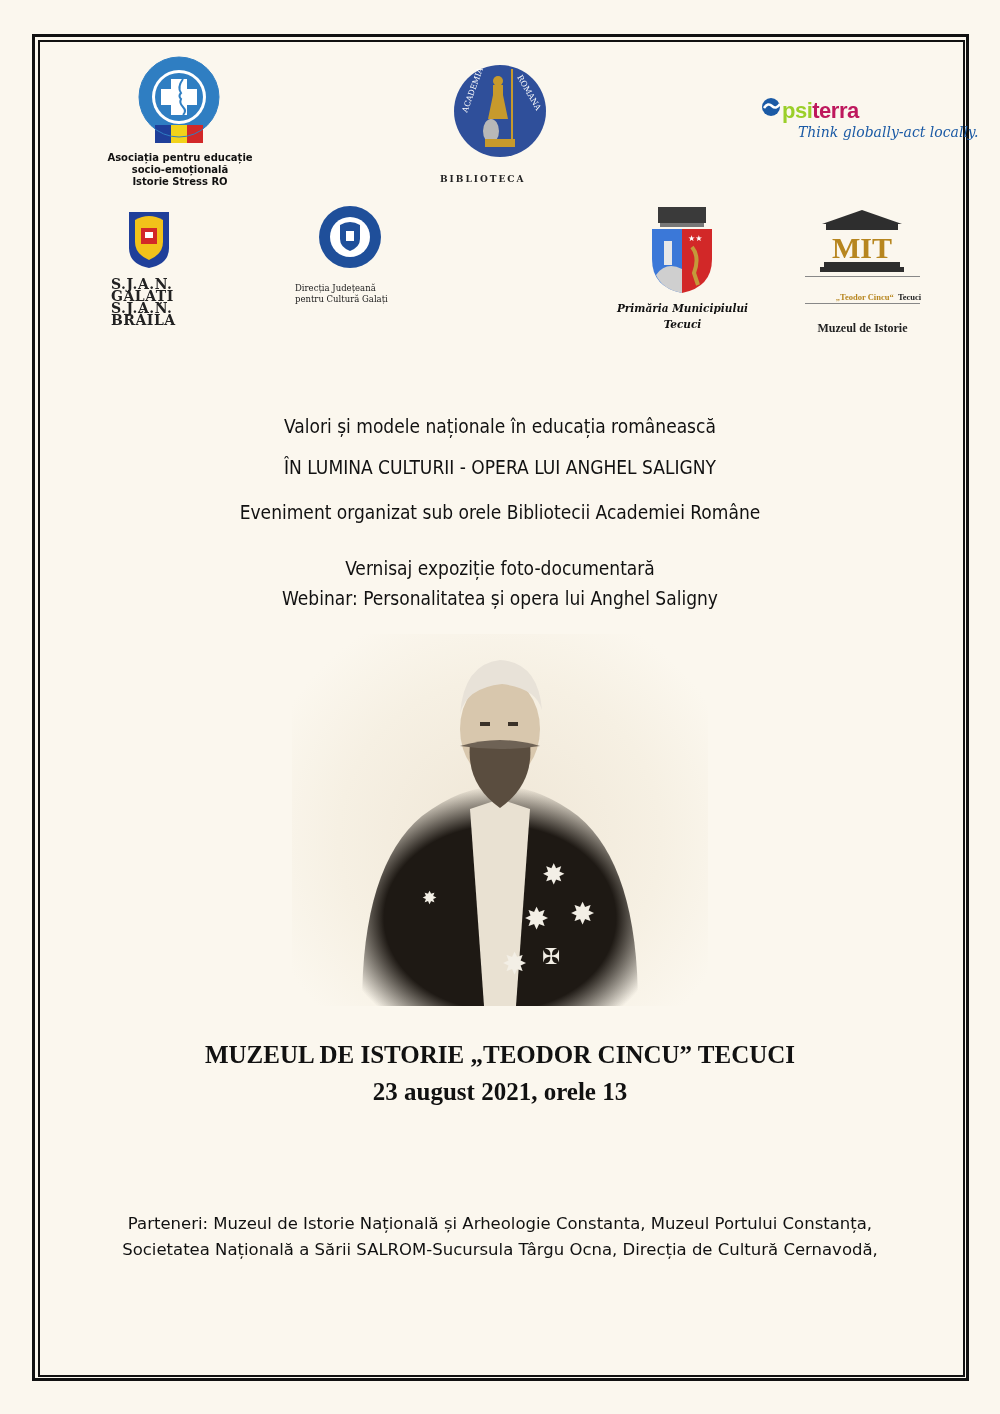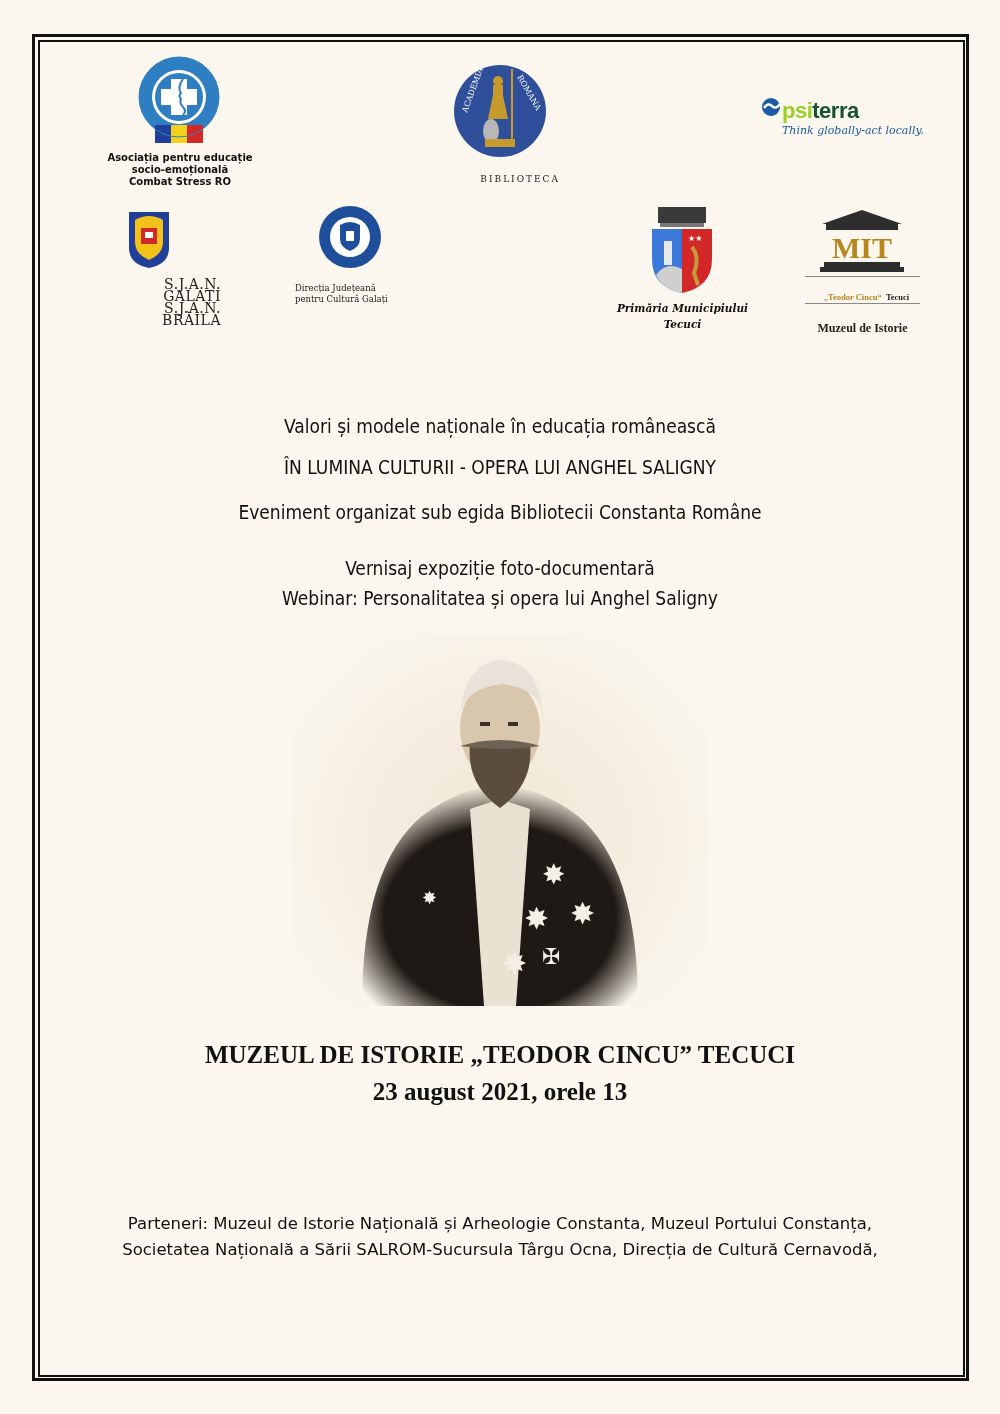--- a/index.html
+++ b/index.html
@@ -1,21 +1,21 @@
 <!DOCTYPE html>
 <html><head>
 <meta charset="utf-8">
 <style>
   html, body { margin:0; padding:0; }
   body { width:1000px; height:1414px; background:#fbf7ee; position:relative; overflow:hidden; font-family:"DejaVu Sans", sans-serif; color:#111; }
   .frame-outer { position:absolute; left:32px; top:34px; width:931px; height:1341px; border:3px solid #111; }
   .frame-inner { position:absolute; left:38px; top:40px; width:923px; height:1333px; border:2px solid #111; }
   .abs { position:absolute; }
   .cap-sans { font-family:"DejaVu Sans", sans-serif; font-size:10px; line-height:12px; text-align:center; color:#111; font-weight:bold; }
-  .cap-serif { font-family:"DejaVu Serif", serif; font-size:10px; line-height:12px; text-align:right; color:#222; letter-spacing:0.5px; }
+  .cap-serif { font-family:"DejaVu Serif", serif; font-size:10px; line-height:12px; text-align:left; color:#222; letter-spacing:0.5px;font-weight:bold; }
   .cap-serif-s { font-family:"DejaVu Serif", serif; font-size:8.5px; line-height:11px; color:#222; }
   .title-block { position:absolute; left:0; width:1000px; text-align:center; font-family:"DejaVu Sans", sans-serif; font-size:19px; line-height:28px; color:#111; font-stretch:condensed; }
   .big-serif { position:absolute; left:0; width:1000px; text-align:center; font-family:Liberation Serif, serif; font-weight:bold; color:#111; }
   .partners { position:absolute; left:60px; width:880px; text-align:center; font-family:"DejaVu Sans", sans-serif; font-size:16.5px; line-height:26px; color:#111; }
 </style>
 </head>
 <body>
 
 <div class="frame-outer"></div>
 <div class="frame-inner"></div>
@@ -29,21 +29,21 @@
     <rect x="28" y="34" width="36" height="16" fill="#fff"></rect>
     <path d="M50 24 q-6 8 -2 14 q-3 3 0 6 q-2 4 2 8 q4 4 0 8" stroke="#2f7ec2" stroke-width="2" fill="none"></path>
     <rect x="22" y="70" width="16" height="18" fill="#1f3f9a"></rect>
     <rect x="38" y="70" width="16" height="18" fill="#f2d21a"></rect>
     <rect x="54" y="70" width="16" height="18" fill="#d22828"></rect>
     <circle cx="46" cy="42" r="40" fill="none" stroke="#2f7ec2" stroke-width="1"></circle>
   </svg>
   <div class="abs cap-sans" style="left:0;top:97px;width:170px;">
     <div>Asociația pentru educație</div>
     <div>socio-emoțională</div>
-    <div>Combat Stress RO</div>
+    <div>Istorie Stress RO</div>
   </div>
 </div>
 
 <div class="abs" style="left:440px;top:55px;width:120px;height:130px;">
   <svg class="abs" style="left:13px;top:0;" width="94" height="112" viewBox="0 0 94 112">
     <circle cx="47" cy="56" r="46" fill="#2f4f9a"></circle>
     <path d="M40 30 h10 v10 l5 24 h-20 l5 -24z" fill="#c79a2c"></path>
     <circle cx="45" cy="26" r="5" fill="#c79a2c"></circle>
     <rect x="58" y="14" width="2" height="70" fill="#c79a2c"></rect>
     <ellipse cx="38" cy="76" rx="8" ry="12" fill="#b8b8b8"></ellipse>
@@ -53,23 +53,23 @@
   </svg>
   <div class="abs cap-serif" style="left:0;top:118px;width:120px;letter-spacing:2px;font-size:9px;">BIBLIOTECA</div>
 </div>
 
 <div class="abs" style="left:760px;top:92px;width:175px;height:50px;">
   <svg class="abs" style="left:0;top:4px;" width="22" height="22" viewBox="0 0 22 22">
     <circle cx="11" cy="11" r="9" fill="#1b5aa5"></circle>
     <path d="M4 12 q4 -6 8 -2 q4 4 8 -2" stroke="#fff" stroke-width="2.5" fill="none"></path>
   </svg>
   <div class="abs" style="left:22px;top:8px;font-family:'Liberation Sans',sans-serif;font-weight:bold;font-size:22px;line-height:22px;letter-spacing:-0.5px;">
-    <span style="color:#9bcf2a">psi</span><span style="color:#14532d">terra</span>
+    <span style="color:#9bcf2a">psi</span><span style="color:#be185d">terra</span>
   </div>
-  <div class="abs" style="left:22px;top:32px;font-family:'DejaVu Serif',serif;font-style:italic;font-size:11px;color:#1b5aa5;white-space:nowrap;">Think globally-act locally.</div>
+  <div class="abs" style="left:38px;top:32px;font-family:'DejaVu Serif',serif;font-style:italic;font-size:14px;color:#1b5aa5;white-space:nowrap;">Think globally-act locally.</div>
 </div>
 
 <div class="abs" style="left:95px;top:210px;width:110px;height:95px;">
   <svg class="abs" style="left:32px;top:0;" width="44" height="60" viewBox="0 0 44 60">
     <path d="M2 2 h40 v36 q0 16 -20 20 q-20 -4 -20 -20z" fill="#1f3f9a"></path>
     <path d="M8 10 q14 -8 28 0 v22 q0 12 -14 18 q-14 -6 -14 -18z" fill="#f2c21a"></path>
     <rect x="14" y="18" width="16" height="16" fill="#d22828"></rect>
     <rect x="18" y="22" width="8" height="6" fill="#fff"></rect>
   </svg>
   <div class="abs cap-serif" style="left:16px;top:68px;width:110px;font-size:14px;">
@@ -111,29 +111,29 @@
 <div class="abs" style="left:805px;top:208px;width:115px;height:100px;">
   <svg class="abs" style="left:15px;top:0;" width="84" height="66" viewBox="0 0 84 66">
     <path d="M42 2 L82 16 H2 z" fill="#2e2e2e"></path>
     <rect x="6" y="16" width="72" height="6" fill="#2e2e2e"></rect>
     <text x="42" y="50" text-anchor="middle" font-family="Liberation Serif, serif" font-weight="bold" font-size="30" fill="#b7861f">MIT</text>
     <rect x="4" y="54" width="76" height="5" fill="#2e2e2e"></rect>
     <rect x="0" y="59" width="84" height="5" fill="#2e2e2e"></rect>
   </svg>
   <div class="abs" style="left:0;top:68px;width:115px;border-top:1px solid #888;"></div>
   <div class="abs" style="left:0;top:70px;width:115px;text-align:center;font-family:'Liberation Serif',serif;font-weight:bold;font-size:12px;line-height:13px;color:#222;margin-top:44px;">Muzeul de Istorie</div>
-  <div class="abs" style="left:4px;top:84px;width:115px;text-align:center;font-family:'Liberation Serif',serif;font-weight:bold;font-size:8.5px;line-height:10px;white-space:nowrap;">
+  <div class="abs" style="left:16px;top:84px;width:115px;text-align:center;font-family:'Liberation Serif',serif;font-weight:bold;font-size:8.5px;line-height:10px;white-space:nowrap;">
     <span style="color:#b7861f;">„Teodor Cincu“</span>&nbsp;&nbsp;<span style="color:#222;">Tecuci</span>
   </div>
   <div class="abs" style="left:0;top:95px;width:115px;border-top:1px solid #888;"></div>
 </div>
 
 <div class="title-block" style="top:412px;">Valori și modele naționale în educația românească</div>
 <div class="title-block" style="top:441px;margin-top:12px;">ÎN LUMINA CULTURII - OPERA LUI ANGHEL SALIGNY</div>
-<div class="title-block" style="top:498px;">Eveniment organizat sub egida Bibliotecii Constanta Române</div>
+<div class="title-block" style="top:498px;">Eveniment organizat sub orele Bibliotecii Academiei Române</div>
 <div class="title-block" style="top:554px;">Vernisaj expoziție foto-documentară</div>
 <div class="title-block" style="top:584px;">Webinar: Personalitatea și opera  lui Anghel Saligny</div>
 
 <div class="abs" style="left:292px;top:634px;width:416px;height:372px;background:radial-gradient(ellipse at 50% 55%, #efe6d6 0%, #f6f0e3 55%, #fbf7ee 85%);">
   <svg width="416" height="372" viewBox="0 0 416 372">
     <defs>
       <radialGradient id="fade" cx="50%" cy="60%" r="60%">
         <stop offset="70%" stop-color="#1e1914" stop-opacity="1"></stop>
         <stop offset="100%" stop-color="#1e1914" stop-opacity="0"></stop>
       </radialGradient>

